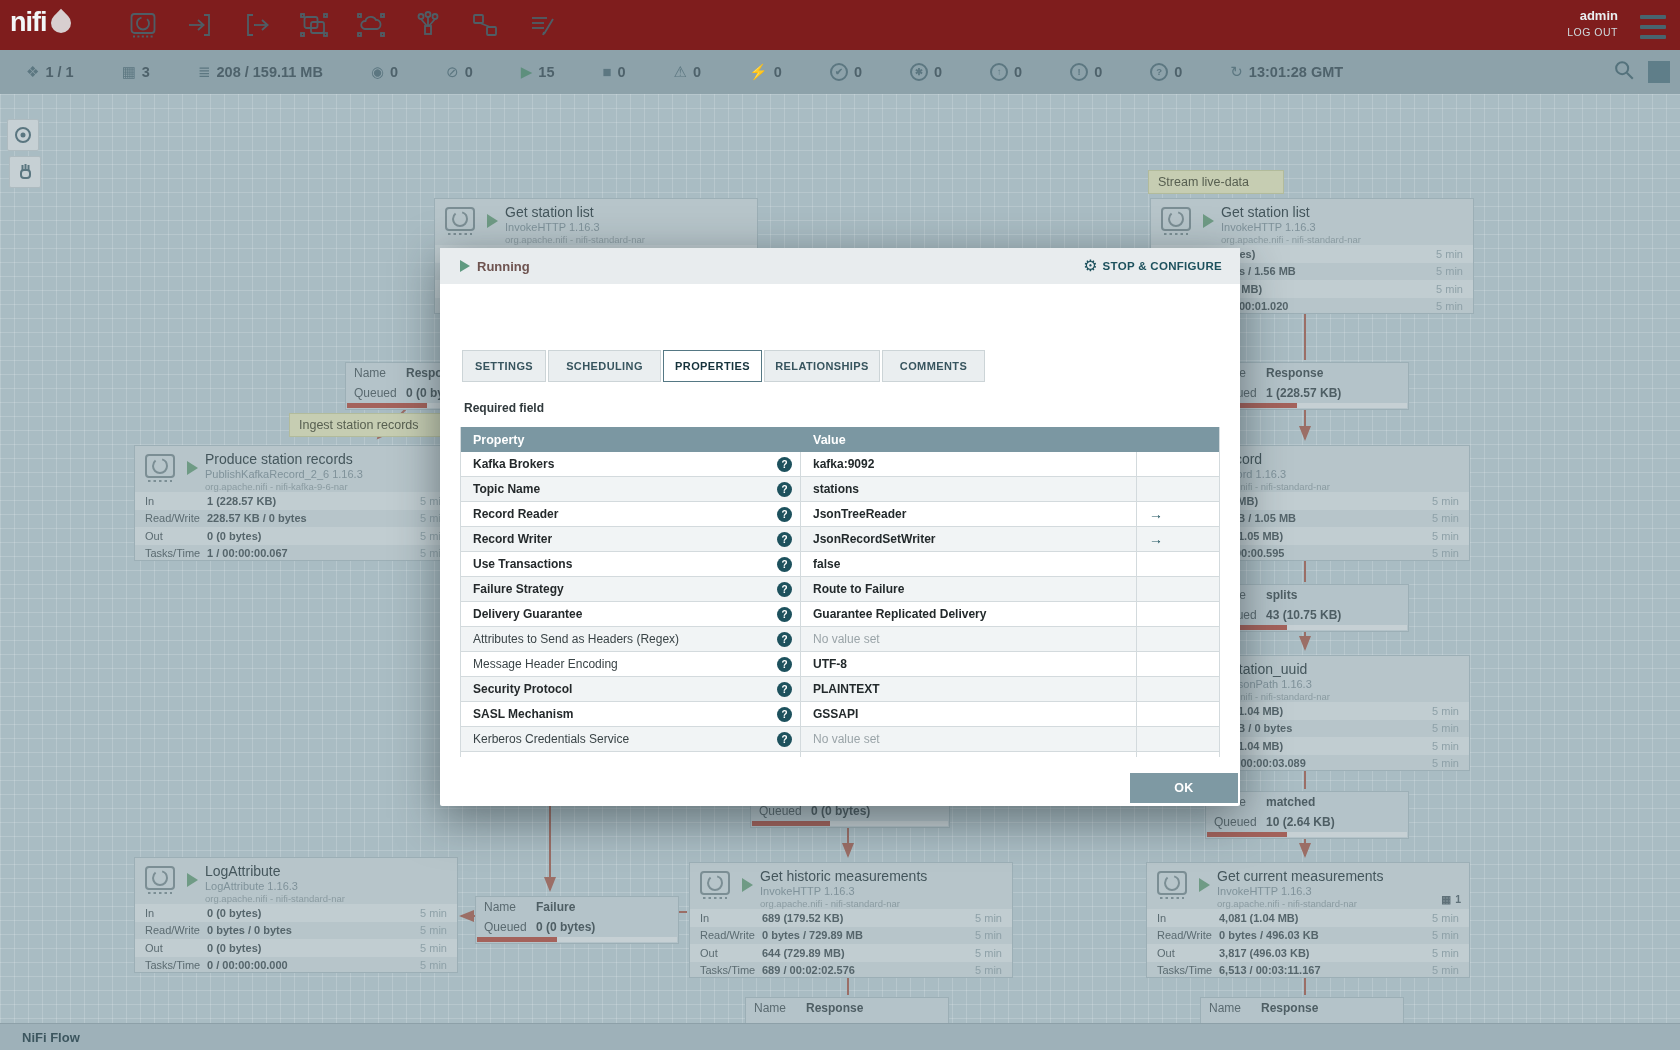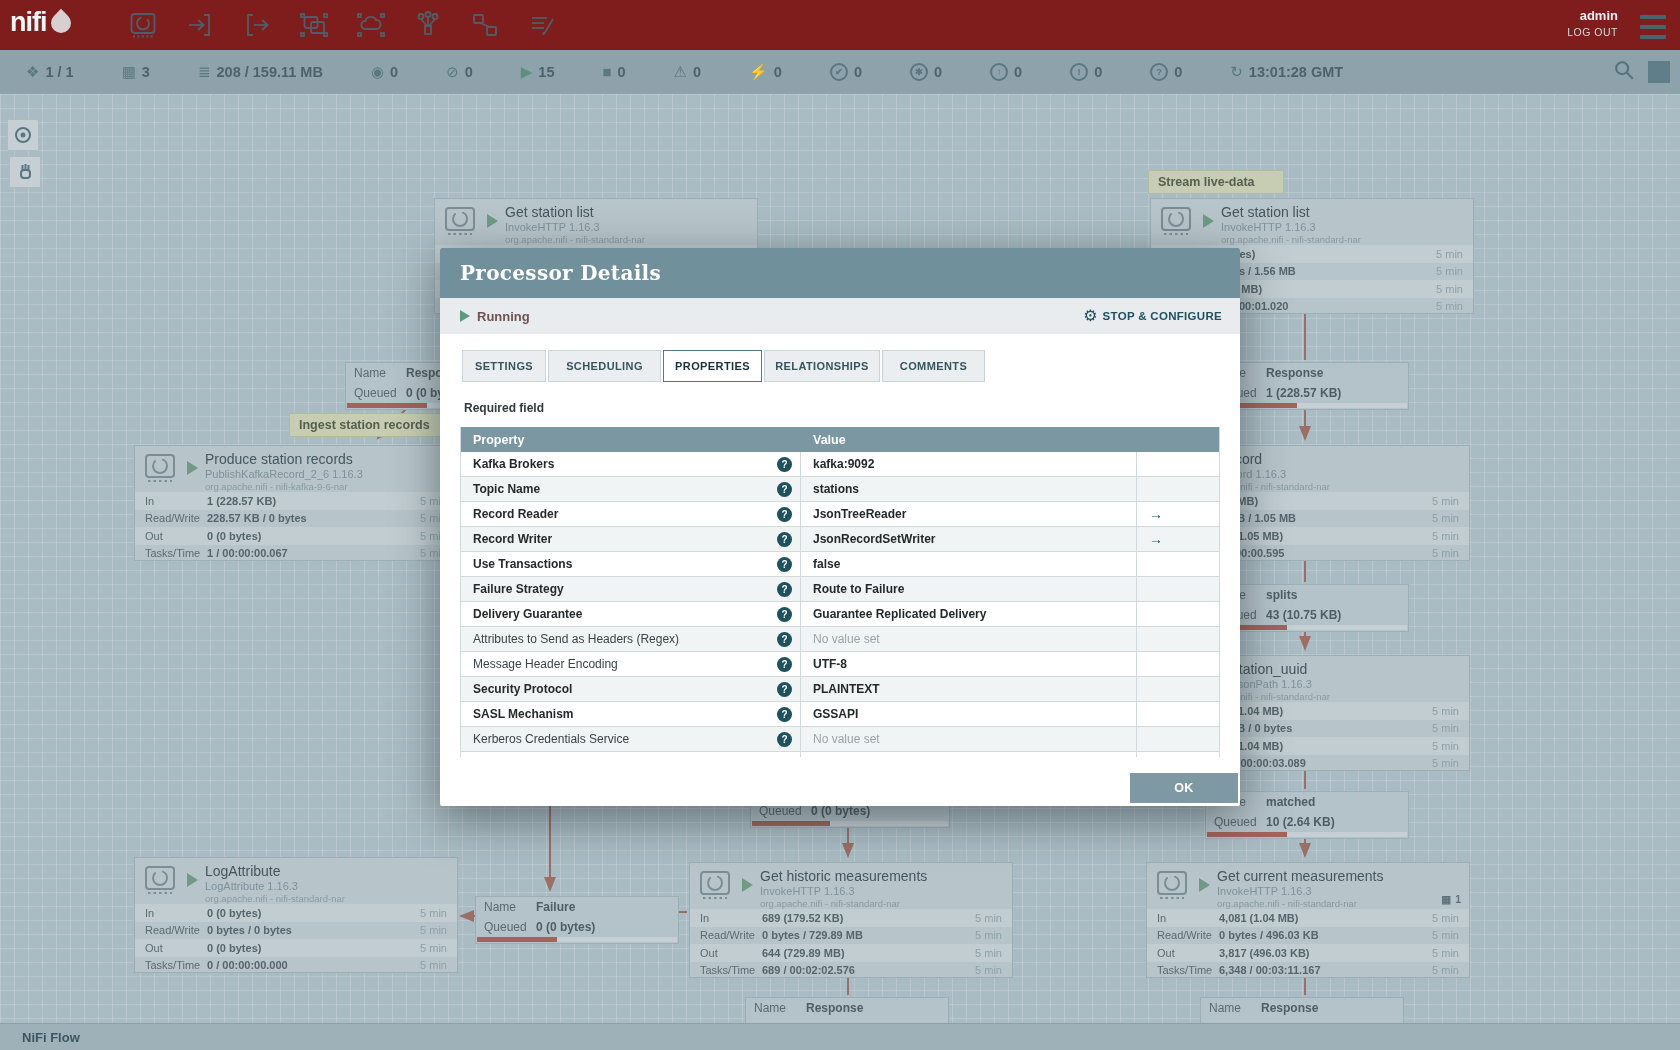--- a/index.html
+++ b/index.html
@@ -49,21 +49,21 @@
   .pv{flex:1;font-weight:bold;color:#55656b;white-space:nowrap;overflow:hidden;}
   .pm{width:36px;text-align:right;color:#8ea1a8;font-weight:normal;}
   
   .q{position:absolute;width:204px;background:#b4c3c9;border:1px solid #9cafb6;z-index:2;box-sizing:border-box;cursor:pointer;}
   .qr{display:flex;height:20px;align-items:center;padding:0 8px;font-size:12px;}
   .ql{width:52px;color:#5a6a70;}
   .qn{font-weight:bold;color:#4e5e64;white-space:nowrap;}
   .qbar{height:5px;background:#c6d0d4;margin:0 1px 1px 1px;}
   .qbar i{display:block;height:5px;width:40%;background:#a4625b;}
   
-  .lbl{position:absolute;background:#c6cdb2;border:1px solid #b2bb9b;z-index:2;font-size:12.5px;font-weight:bold;color:#575f50;padding:4px 9px;box-sizing:border-box;white-space:nowrap;cursor:pointer;}
+  .lbl{position:absolute;background:#c6cdb2;border:1px solid #b2bb9b;z-index:2;font-size:12.5px;font-weight:normal;color:#575f50;padding:4px 9px;box-sizing:border-box;white-space:nowrap;cursor:pointer;}
   
   #foot{position:absolute;left:0;bottom:0;width:1680px;height:26px;background:#9eb1b9;border-top:1px solid #8da0a8;z-index:6;display:flex;align-items:center;}
   #crumb{margin-left:22px;font-size:13px;font-weight:bold;color:#3c565f;}
   
   #modal{position:absolute;left:440px;top:248px;width:800px;height:558px;background:#fff;z-index:20;box-shadow:0 12px 45px rgba(25,35,40,.5);border-radius:2px;}
   #mhead{height:50px;background:#70909b;display:flex;align-items:center;border-radius:2px 2px 0 0;}
   #mtitle{margin-left:20px;color:#fff;font-family:"DejaVu Serif",serif;font-weight:bold;font-size:20px;letter-spacing:.3px;}
   #mstat{height:36px;background:#e8ecee;display:flex;align-items:center;padding:0 20px;position:relative;}
   .runtri{width:0;height:0;border-left:10px solid #5f9a80;border-top:6px solid transparent;border-bottom:6px solid transparent;margin-right:7px;}
   #runlbl{font-size:13px;font-weight:bold;color:#6e5350;}
@@ -555,21 +555,21 @@
           <span class="pv">0 bytes / 496.03 KB</span>
           <span class="pm">5 min</span>
         </div>
       <div class="prow">
           <span class="pl">Out</span>
           <span class="pv">3,817 (496.03 KB)</span>
           <span class="pm">5 min</span>
         </div>
       <div class="prow">
           <span class="pl">Tasks/Time</span>
-          <span class="pv">6,348 / 00:03:11.167</span>
+          <span class="pv">6,513 / 00:03:11.167</span>
           <span class="pm">5 min</span>
         </div>
     </div>
 
     <div class="q" style="left:345px;top:268px;">
       <div class="qr">
           <span class="ql">Name</span>
           <span class="qn">Response</span>
         </div>
       <div class="qr">
@@ -665,23 +665,20 @@
           <span class="qn"></span>
         </div>
     </div>
   </div>
 
   <div id="foot">
     <span id="crumb">NiFi Flow</span>
   </div>
 
   <div id="modal">
-    <div id="mhead">
-      <span id="mtitle">Processor Details</span>
-    </div>
     <div id="mstat">
       <span class="runtri"></span>
       <span id="runlbl">Running</span>
       <span id="stopcfg">
         <span id="gear">⚙</span>
         <span class="t">STOP &amp; CONFIGURE</span>
       </span>
     </div>
 
     <div id="tabs">

